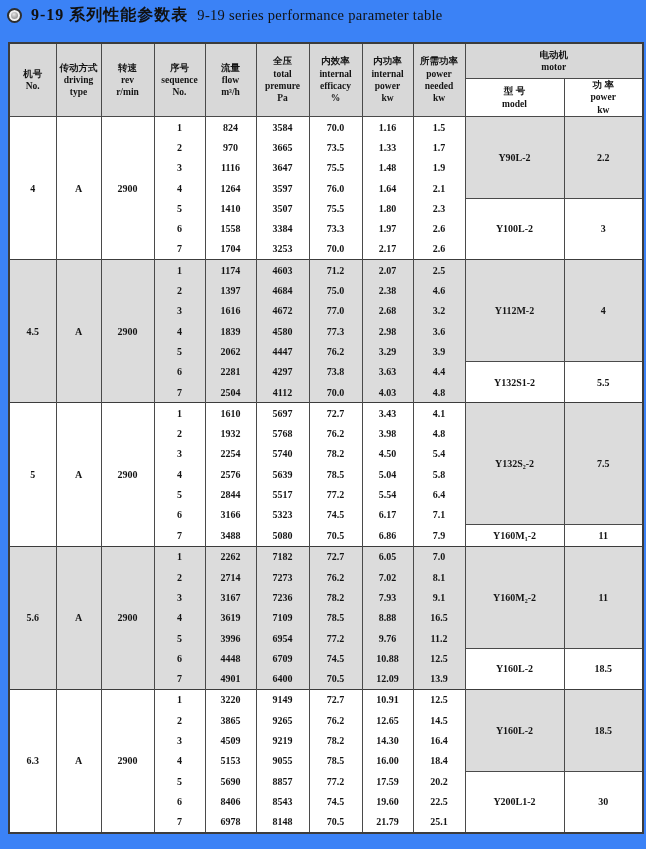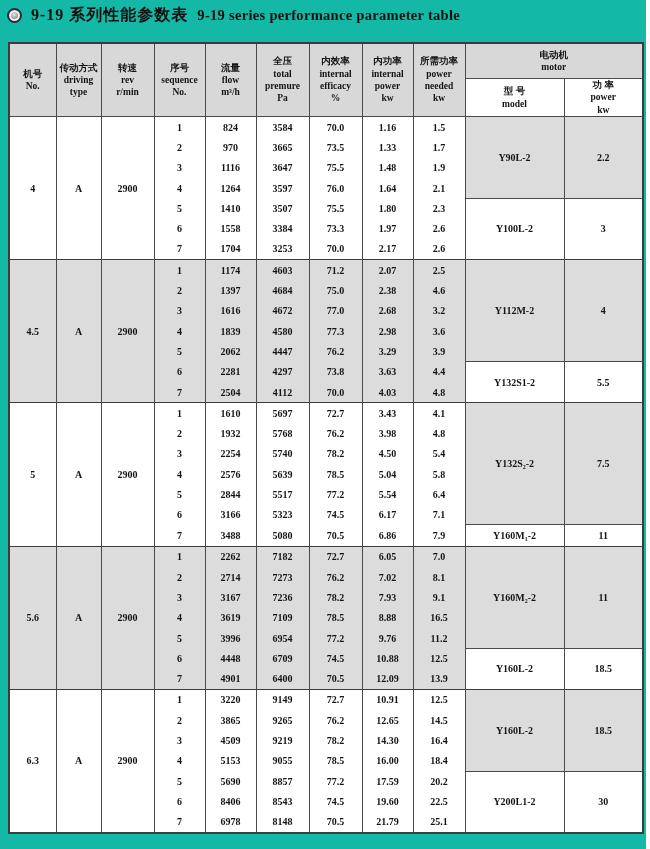--- a/index.html
+++ b/index.html
@@ -1,20 +1,20 @@
 <!DOCTYPE html>
 <html><head>
 <meta charset="utf-8">
 <style>
   html, body { margin: 0; padding: 0; background: #ffffff; }
   .page {
     position: relative;
     width: 646px;
     height: 849px;
-    background: #14b8a6;
+    background: #3b82f6;
     font-family: "Liberation Serif", "DejaVu Serif", serif;
     overflow: hidden;
   }
   .title-row {
     position: absolute;
     top: 5px;
     left: 7px;
     display: flex;
     align-items: center;
     gap: 9px;
@@ -23,21 +23,21 @@
   .bullet {
     width: 15px; height: 15px;
     border-radius: 50%;
     box-sizing: border-box;
     border: 2px solid #2e2e2e;
     background: radial-gradient(circle at 45% 40%, #e8e8e8 0%, #9c9c9c 45%, #d2d2d2 80%);
     box-shadow: inset 0 0 0 2px #f2f2f2;
     flex: 0 0 auto;
   }
   .title-zh { font-size: 16px; font-weight: bold; color: #111; letter-spacing: 1px; }
-  .title-en { font-size: 14.5px; font-weight: bold; color: #111; letter-spacing: 0.3px; }
+  .title-en { font-size: 14.5px; font-weight: normal; color: #111; letter-spacing: 0.3px; }
 
   table.ptable {
     position: absolute;
     top: 42px;
     left: 8px;
     width: 634px;
     border-collapse: collapse;
     table-layout: fixed;
     border: 2px solid #3c3c3c;
   }

